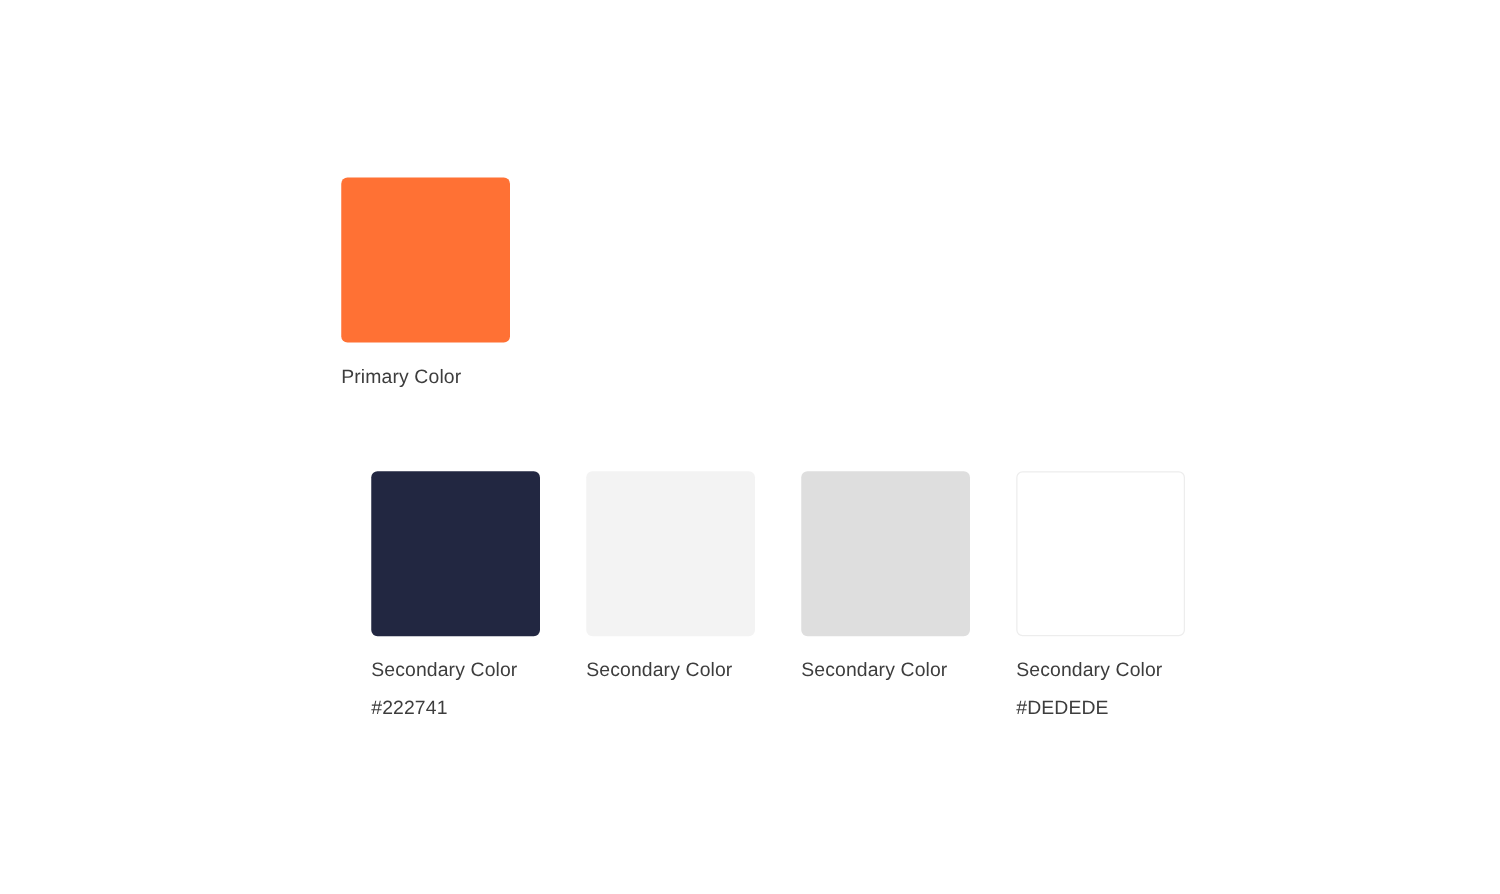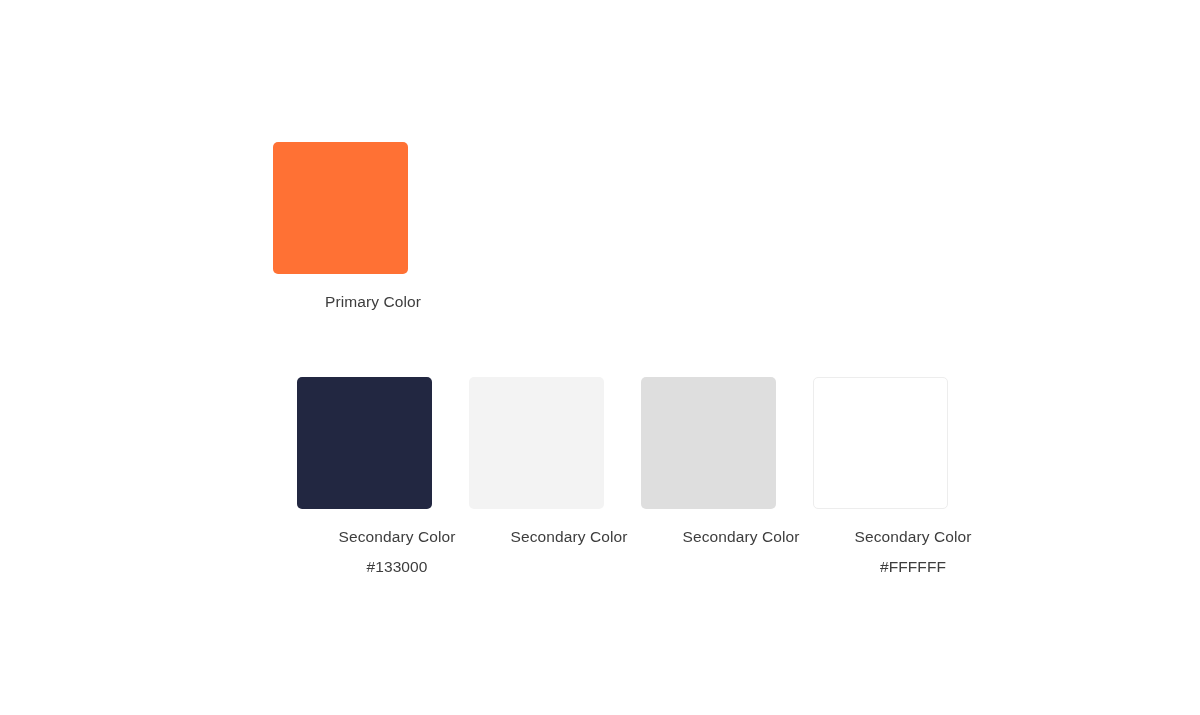--- a/index.html
+++ b/index.html
@@ -22,21 +22,20 @@
     height: 715px;
     background: #FFFFFF;
   }
 
   
   .swatch-row {
     position: absolute;
     display: flex;
     flex-direction: row;
     align-items: flex-start;
-    text-align: center;
   }
   .swatch-row--primary {
     left: 273px;
     top: 142px;
   }
   .swatch-row--secondary {
     left: 273px;
     top: 377px;
     margin-left: 24px;
   }
@@ -94,21 +93,21 @@
     </div>
 
   </div>
 
   <div class="swatch-row swatch-row--secondary">
 
     <div class="color-card">
       <div class="swatch" style="background: rgb(34, 39, 65);"></div>
       <div class="color-meta">
         <span class="color-name">Secondary Color</span>
-        <span class="color-hex">#133000</span>
+        <span class="color-hex">#222741</span>
       </div>
     </div>
 
     <div class="color-card">
       <div class="swatch" style="background: rgb(243, 243, 243);"></div>
       <div class="color-meta">
         <span class="color-name">Secondary Color</span>
       </div>
     </div>
 
@@ -116,19 +115,19 @@
       <div class="swatch" style="background: rgb(222, 222, 222);"></div>
       <div class="color-meta">
         <span class="color-name">Secondary Color</span>
       </div>
     </div>
 
     <div class="color-card">
       <div class="swatch swatch--bordered" style="background: rgb(255, 255, 255); border: 1px solid rgb(237, 237, 237);"></div>
       <div class="color-meta">
         <span class="color-name">Secondary Color</span>
-        <span class="color-hex">#FFFFFF</span>
+        <span class="color-hex">#DEDEDE</span>
       </div>
     </div>
 
   </div>
 
 </div>
 
 </body></html>

